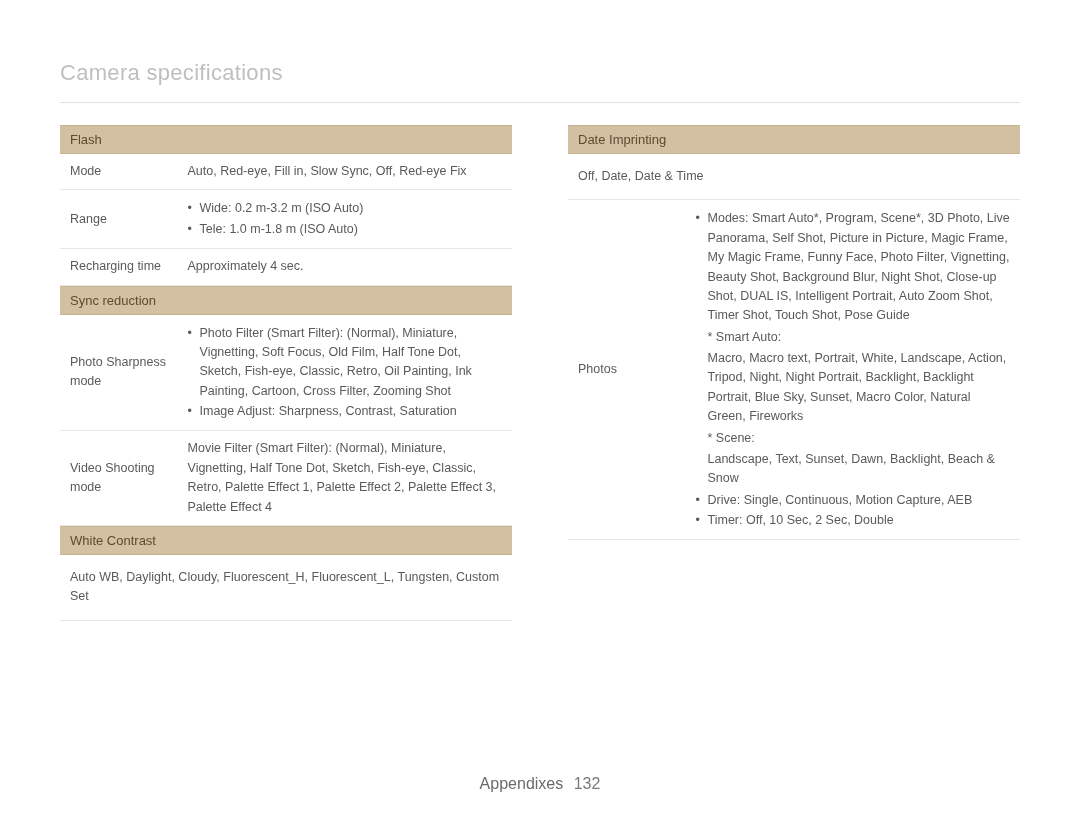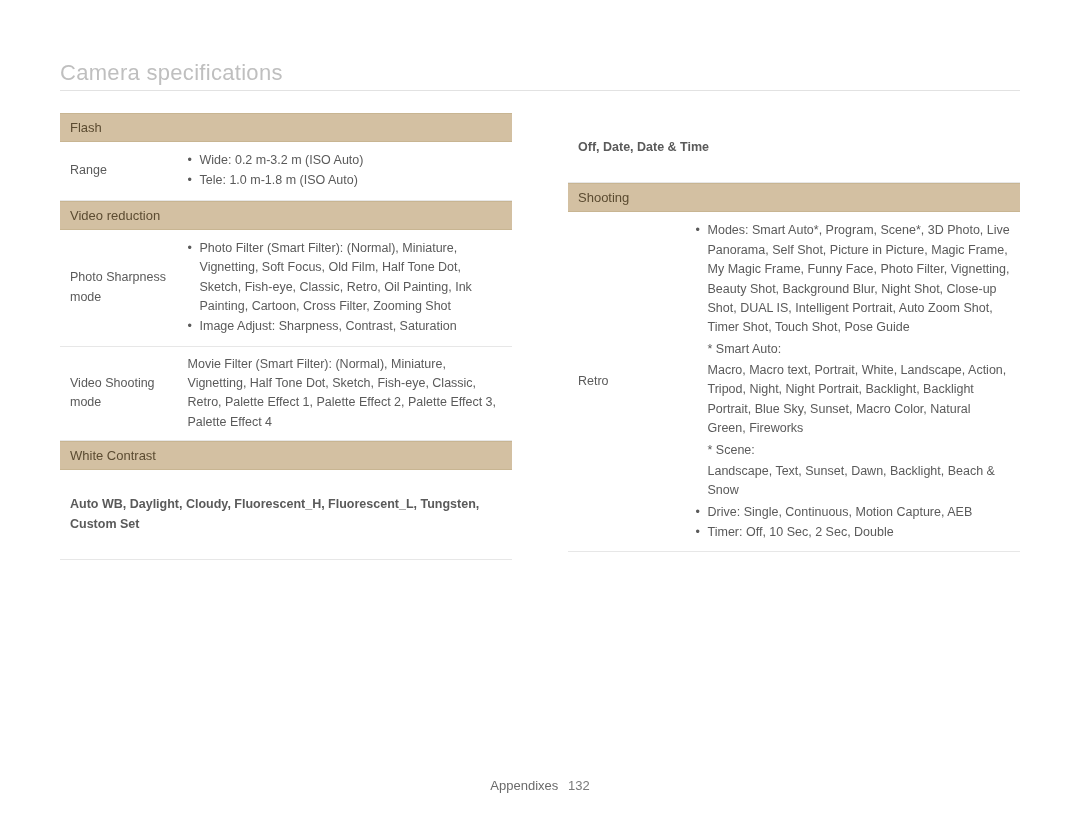--- a/index.html
+++ b/index.html
@@ -11,21 +11,21 @@
     width: 1080px;
     height: 815px;
     position: relative;
     padding: 60px 60px 0 60px;
   }
   .page-title {
     font-size: 22px;
     font-weight: 300;
     color: #bfbfbf;
     letter-spacing: 0.3px;
-    margin-bottom: 4px;
+    margin-bottom: 16px;
   }
   .rule {
     border: none;
     border-top: 1px solid #e2e2e2;
     margin-bottom: 22px;
   }
   .columns {
     display: flex;
     gap: 56px;
   }
@@ -53,22 +53,21 @@
   }
   td.key {
     width: 26%;
     color: #5a5a5a;
     vertical-align: middle;
   }
   td.val {
     color: #5a5a5a;
   }
   td.fullrow {
-    padding: 25px 10px;
-    font-weight: bold;
+    padding: 13px 10px;
   }
   ul.bullets {
     list-style: none;
     padding: 0;
     margin: 0;
   }
   ul.bullets li {
     position: relative;
     padding-left: 12px;
     margin: 1px 0;
@@ -82,54 +81,62 @@
   .sub-note {
     padding-left: 12px;
     margin: 2px 0;
   }
   .footer {
     position: absolute;
     bottom: 22px;
     left: 0;
     right: 0;
     text-align: center;
-    font-size: 13px;
+    font-size: 16px;
     color: #6a6a6a;
   }
   .footer .page-num {
     color: #7a7a7a;
     margin-left: 6px;
   }
 </style>
 </head>
 <body>
 
 <div class="page-title">Camera specifications</div>
 <hr class="rule">
 
 <div class="columns">
 
   <div class="col">
 
     <div class="section-header">Flash</div>
     <table>
       <tbody>
+          <tr>
+        <td class="key">Mode</td>
+        <td class="val">Auto, Red-eye, Fill in, Slow Sync, Off, Red-eye Fix</td>
+      </tr>
       <tr>
         <td class="key">Range</td>
         <td class="val">
           <ul class="bullets">
             <li>Wide: 0.2 m-3.2 m (ISO Auto)</li>
             <li>Tele: 1.0 m-1.8 m (ISO Auto)</li>
           </ul>
         </td>
       </tr>
-    </tbody>
-      </table>
-
-    <div class="section-header">Video reduction</div>
+      <tr>
+        <td class="key">Recharging time</td>
+        <td class="val">Approximately 4 sec.</td>
+      </tr>
+    </tbody>
+      </table>
+
+    <div class="section-header">Sync reduction</div>
 
     <table>
       <tbody>
           <tr>
         <td class="key">Photo Sharpness mode</td>
         <td class="val">
           <ul class="bullets">
             <li>Photo Filter (Smart Filter): (Normal), Miniature, Vignetting, Soft Focus, Old Film, Half Tone Dot, Sketch, Fish-eye, Classic, Retro, Oil Painting, Ink Painting, Cartoon, Cross Filter, Zooming Shot</li>
             <li>Image Adjust: Sharpness, Contrast, Saturation</li>
           </ul>
@@ -148,33 +155,33 @@
           <tr>
         <td class="fullrow" colspan="2">Auto WB, Daylight, Cloudy, Fluorescent_H, Fluorescent_L, Tungsten, Custom Set</td>
       </tr>
     </tbody>
       </table>
 
   </div>
 
   <div class="col">
 
+    <div class="section-header">Date Imprinting</div>
     <table>
       <tbody>
           <tr>
         <td class="fullrow" colspan="2">Off, Date, Date &amp; Time</td>
       </tr>
     </tbody>
       </table>
 
-    <div class="section-header">Shooting</div>
-    <table>
-      <tbody>
-          <tr>
-        <td class="key">Retro</td>
+    <table>
+      <tbody>
+          <tr>
+        <td class="key">Photos</td>
         <td class="val">
           <ul class="bullets">
             <li>Modes: Smart Auto*, Program, Scene*, 3D Photo, Live Panorama, Self Shot, Picture in Picture, Magic Frame, My Magic Frame, Funny Face, Photo Filter, Vignetting, Beauty Shot, Background Blur, Night Shot, Close-up Shot, DUAL IS, Intelligent Portrait, Auto Zoom Shot, Timer Shot, Touch Shot, Pose Guide</li>
           </ul>
           <div class="sub-note">* Smart Auto:</div>
           <div class="sub-note">Macro, Macro text, Portrait, White, Landscape, Action, Tripod, Night, Night Portrait, Backlight, Backlight Portrait, Blue Sky, Sunset, Macro Color, Natural Green, Fireworks</div>
           <div class="sub-note">* Scene:</div>
           <div class="sub-note">Landscape, Text, Sunset, Dawn, Backlight, Beach &amp; Snow</div>
           <ul class="bullets">
             <li>Drive: Single, Continuous, Motion Capture, AEB</li>

